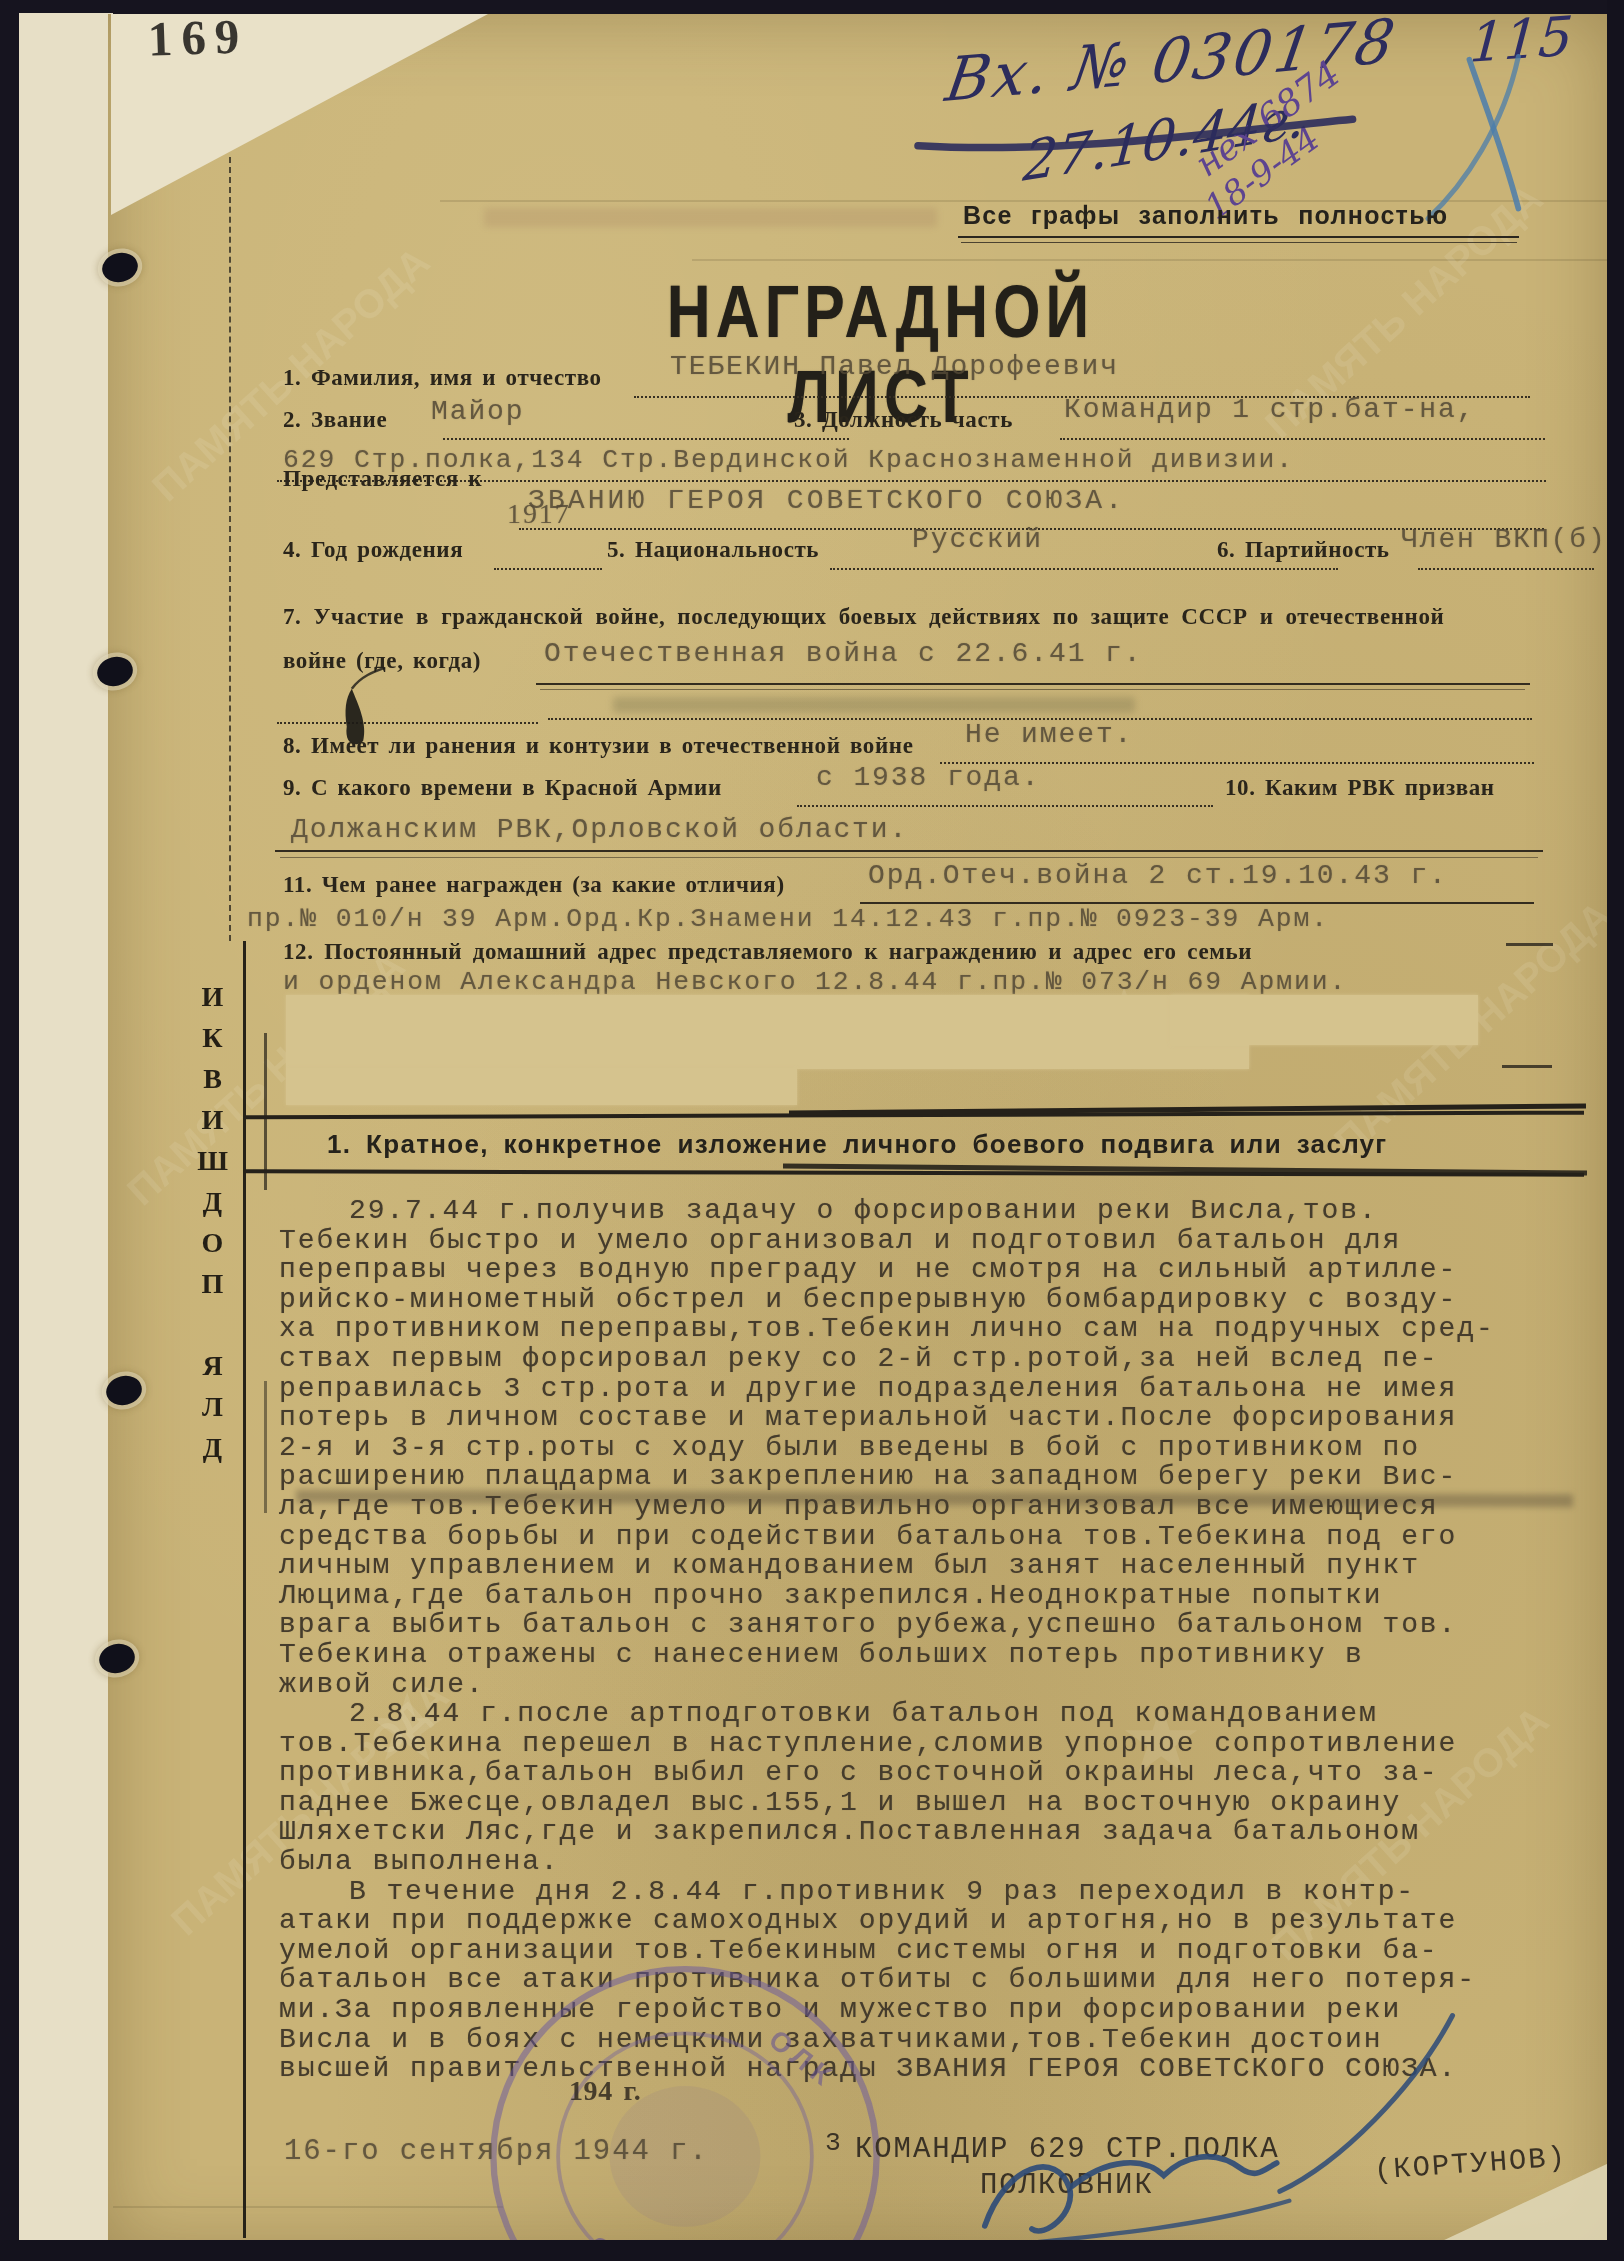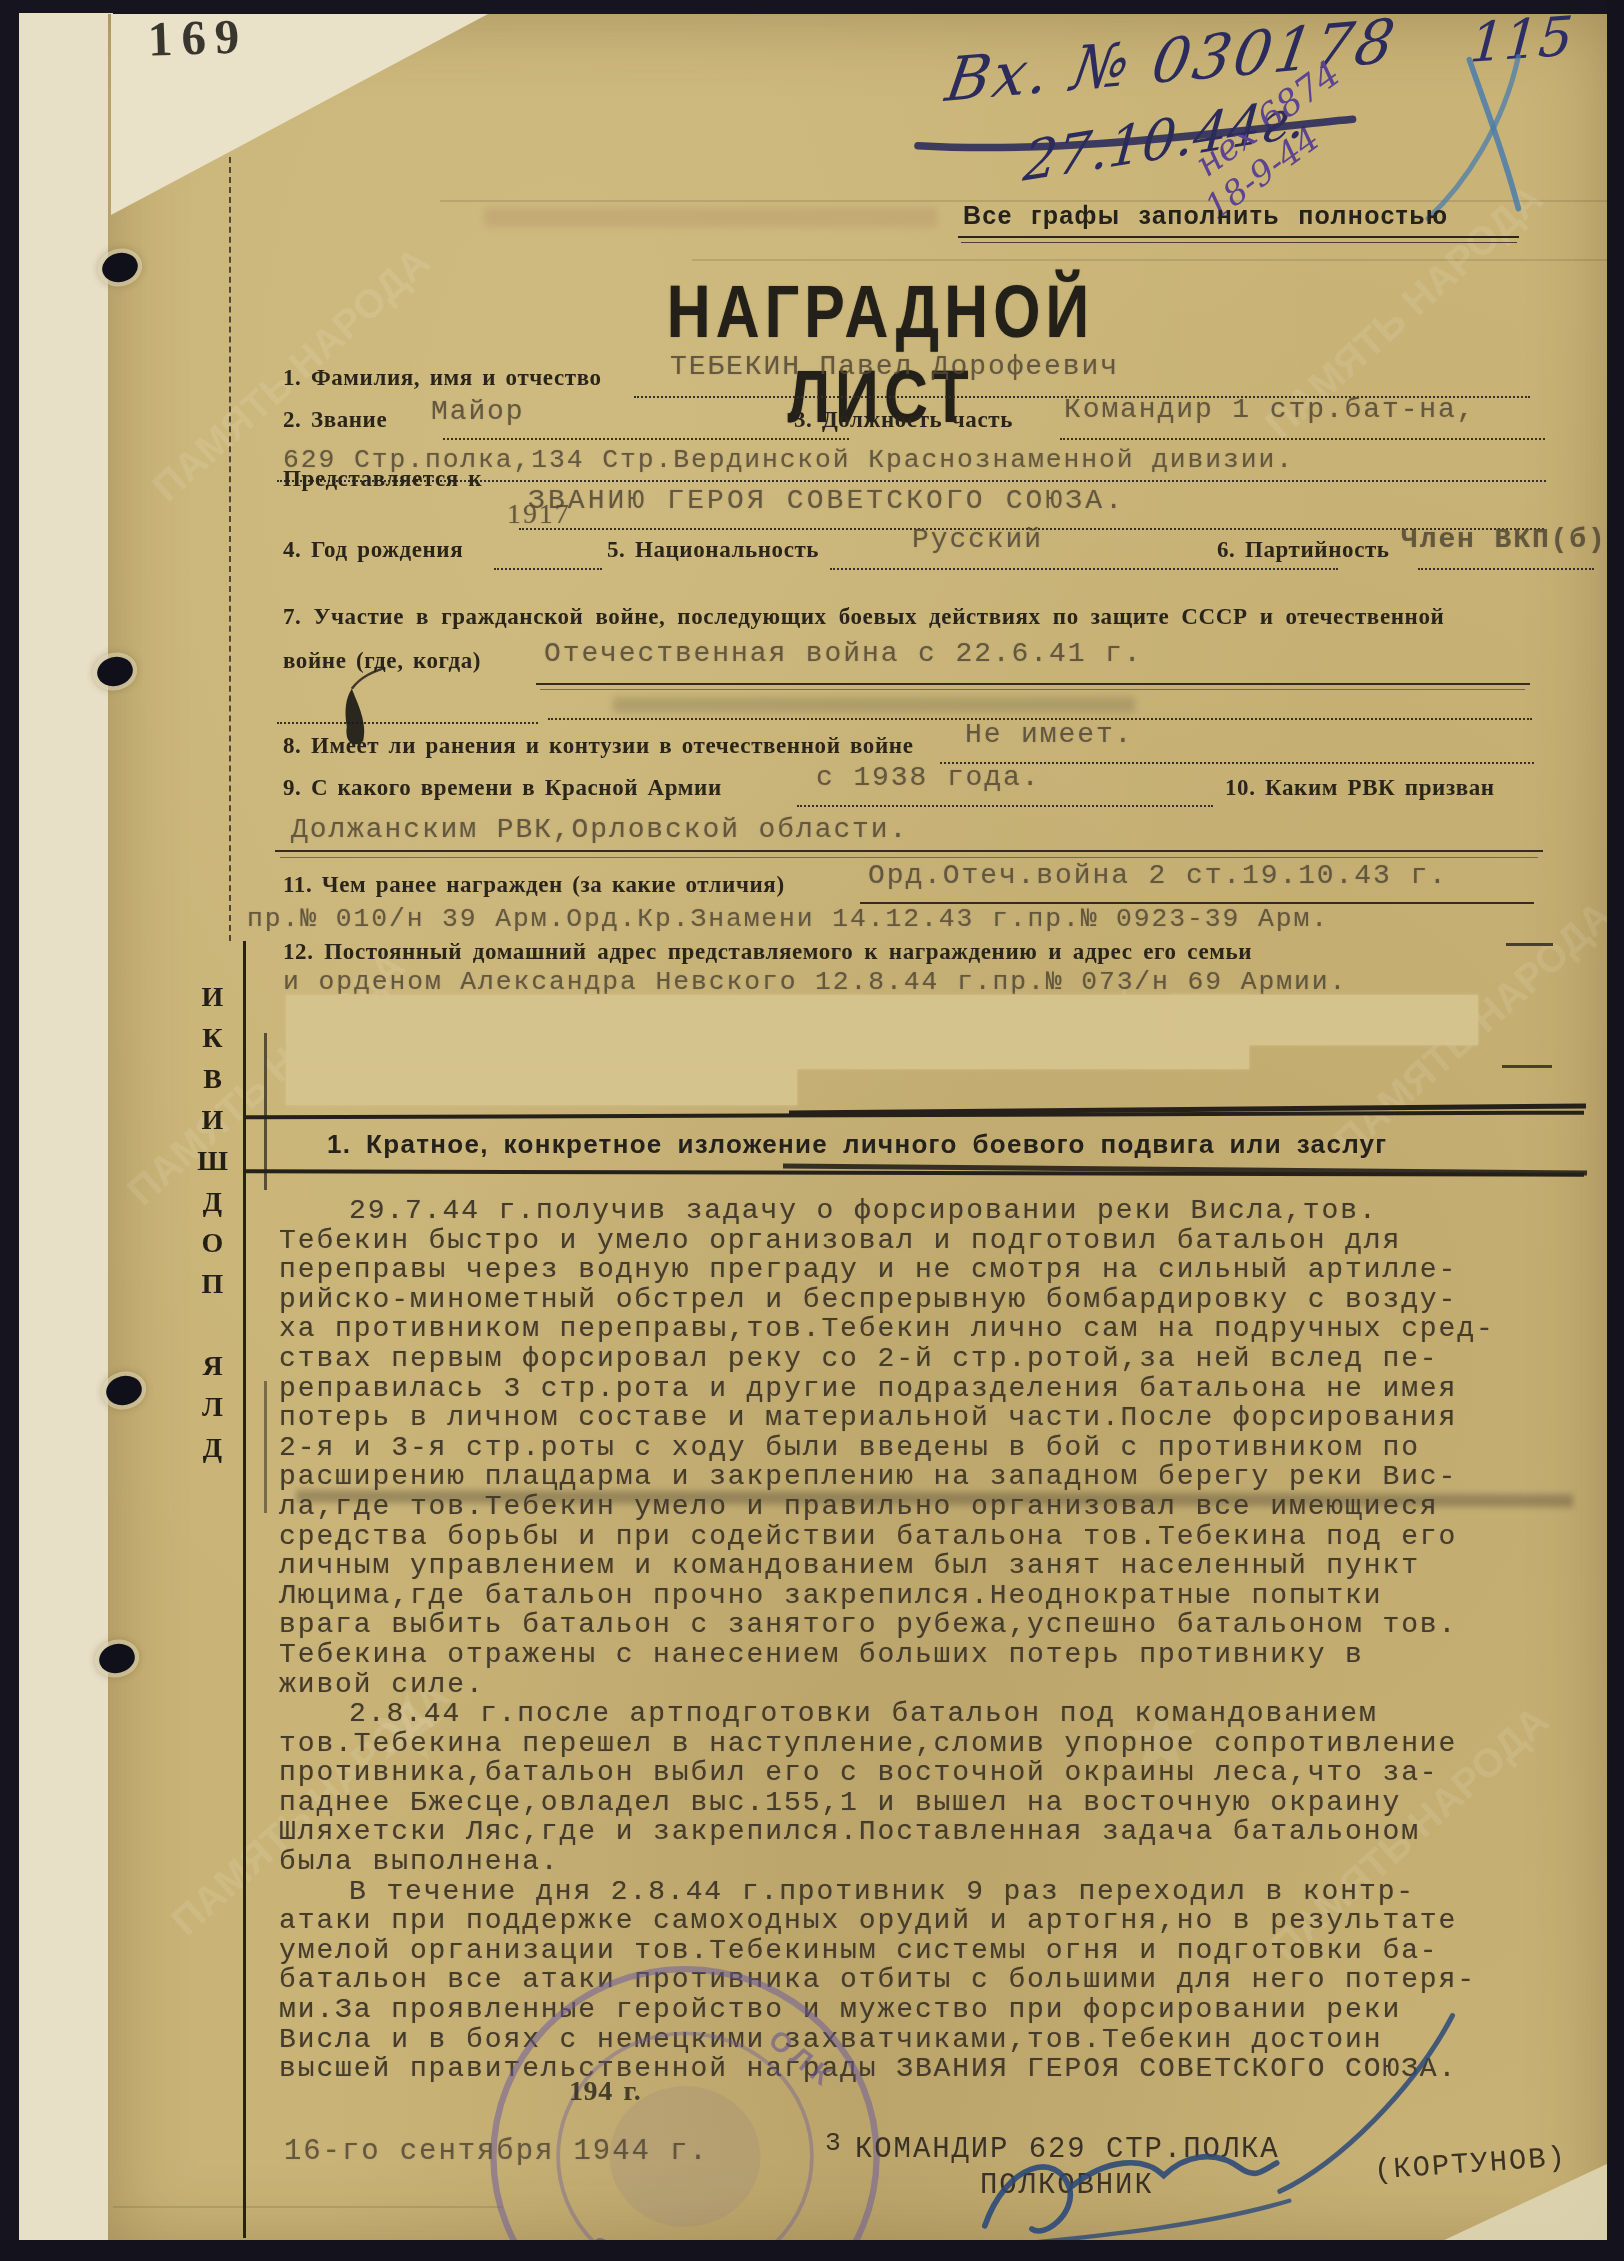--- a/index.html
+++ b/index.html
@@ -121,21 +121,21 @@
 <div class="abs tt faded" style="left:528px;top:485px;letter-spacing:3.1px;">ЗВАНИЮ ГЕРОЯ СОВЕТСКОГО СОЮЗА.</div>
 <div class="abs ul" style="left:519px;top:528px;width:1025px;"></div>
 
 <div class="abs lb" style="left:283px;top:537px;">4. Год рождения</div>
 <div class="abs tt faded" style="left:507px;top:498px;font-family:Liberation Serif, serif;">1917</div>
 <div class="abs ul" style="left:494px;top:568px;width:108px;"></div>
 <div class="abs lb" style="left:607px;top:537px;">5. Национальность</div>
 <div class="abs tt faded" style="left:912px;top:524px;">Русский</div>
 <div class="abs ul" style="left:830px;top:568px;width:508px;"></div>
 <div class="abs lb" style="left:1217px;top:537px;">6. Партийность</div>
-<div class="abs tt faded" style="left:1401px;top:524px;font-weight:bold;">Член ВКП(б)</div>
+<div class="abs tt faded" style="left:1401px;top:524px;">Член ВКП(б)</div>
 <div class="abs ul" style="left:1418px;top:568px;width:176px;"></div>
 
 <div class="abs lb" style="left:283px;top:604px;word-spacing:5.7px;">7. Участие в гражданской войне, последующих боевых действиях по защите СССР и  отечественной</div>
 <div class="abs lb" style="left:283px;top:648px;">войне (где,  когда)</div>
 <div class="abs tt faded" style="left:544px;top:638px;">Отечественная война с 22.6.41 г.</div>
 <div class="abs ul solid" style="left:536px;top:683px;width:994px;"></div>
 <div class="abs ul thin" style="left:540px;top:689px;width:985px;"></div>
 <div class="abs ghost2" style="left:613px;top:697px;width:522px;height:16.3px;"></div>
 <div class="abs ul" style="left:277px;top:722px;width:261px;"></div>
 <div class="abs ul" style="left:548px;top:718px;width:984px;"></div>

